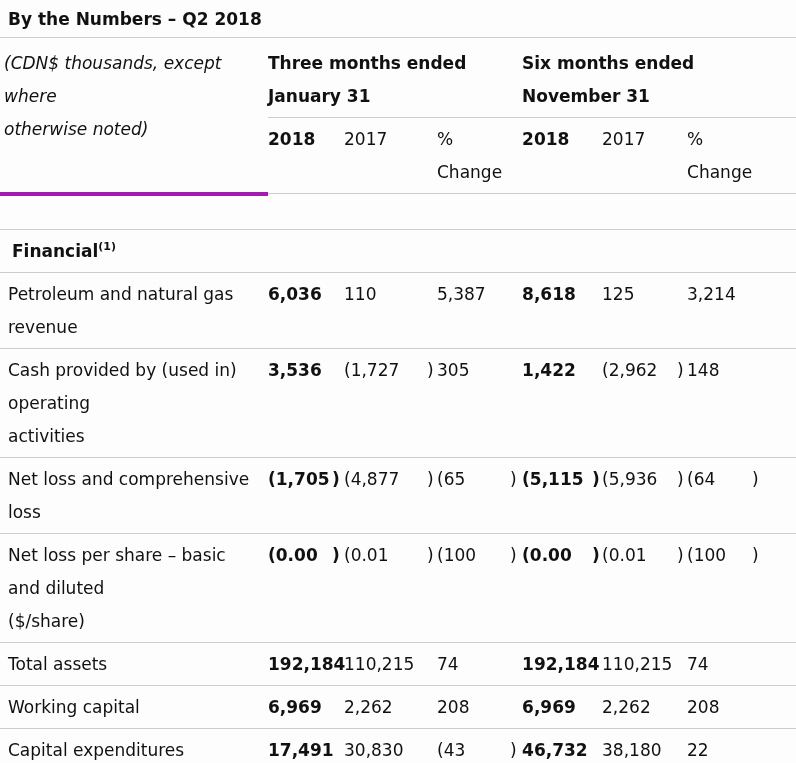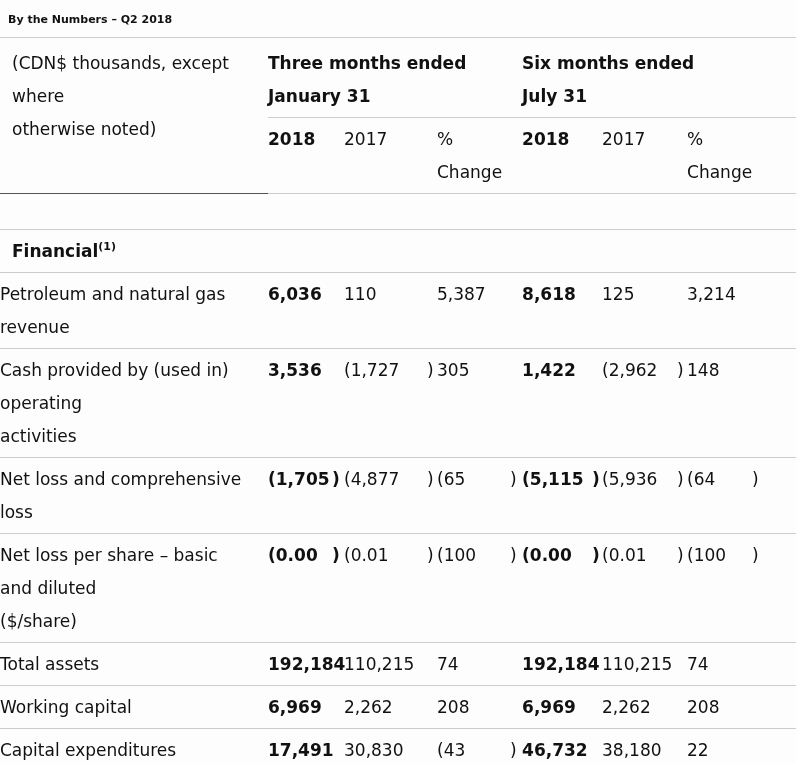--- a/index.html
+++ b/index.html
@@ -11,21 +11,21 @@
     font-size: 17px;
   }
   .page {
     width: 796px;
     min-height: 763px;
     background: #fdfdfd;
   }
   h2.title {
     margin: 0;
     padding: 10px 8px 8px 8px;
-    font-size: 11px;
+    font-size: 17px;
     font-weight: bold;
     line-height: 19px;
     border-bottom: 1px solid #ccc;
   }
   table.fin {
     border-collapse: collapse;
     table-layout: fixed;
     width: 796px;
   }
   td, th {
@@ -38,32 +38,33 @@
     white-space: pre-line;
     overflow: visible;
   }
   thead th.group {
     font-weight: bold;
     border-bottom: 1px solid #ccc;
     padding-top: 9px;
     margin-left: 34px;
   }
   thead td.unit-note {
-    padding-left: 12px;
+    font-style: italic;
+    padding-left: 4px;
     padding-top: 9px;
-    border-bottom: 1px solid #a21caf;
+    border-bottom: 4px solid #a21caf;
   }
   tr.subhead th {
     border-bottom: 1px solid #ccc;
   }
   .b { font-weight: bold; }
   tbody td { border-bottom: 1px solid #ccc; }
   td.spacer { height: 36px; padding: 0; }
   td.section { font-weight: bold; padding-left: 12px; }
-  td.row-label { padding-left: 0; }
+  td.row-label { padding-left: 8px; }
   sup.fnote {
     font-size: 11px;
     line-height: 0;
     vertical-align: super;
     font-weight: bold;
   }
 </style>
 </head>
 <body>
 
@@ -88,21 +89,21 @@
         <col style="width:44px">
     </colgroup>
     <thead>
       <tr>
         <td class="unit-note" rowspan="2">(CDN$ thousands, except
 where
 otherwise noted)</td>
         <th class="group" colspan="6">Three months ended
 January 31</th>
         <th class="group" colspan="6">Six months ended
-July 31</th>
+November 31</th>
       </tr>
       <tr class="subhead">
         <th colspan="2" class="b">2018</th>
         <th colspan="2">2017</th>
         <th colspan="2">%
 Change</th>
         <th colspan="2" class="b">2018</th>
         <th colspan="2">2017</th>
         <th colspan="2">%
 Change</th>

